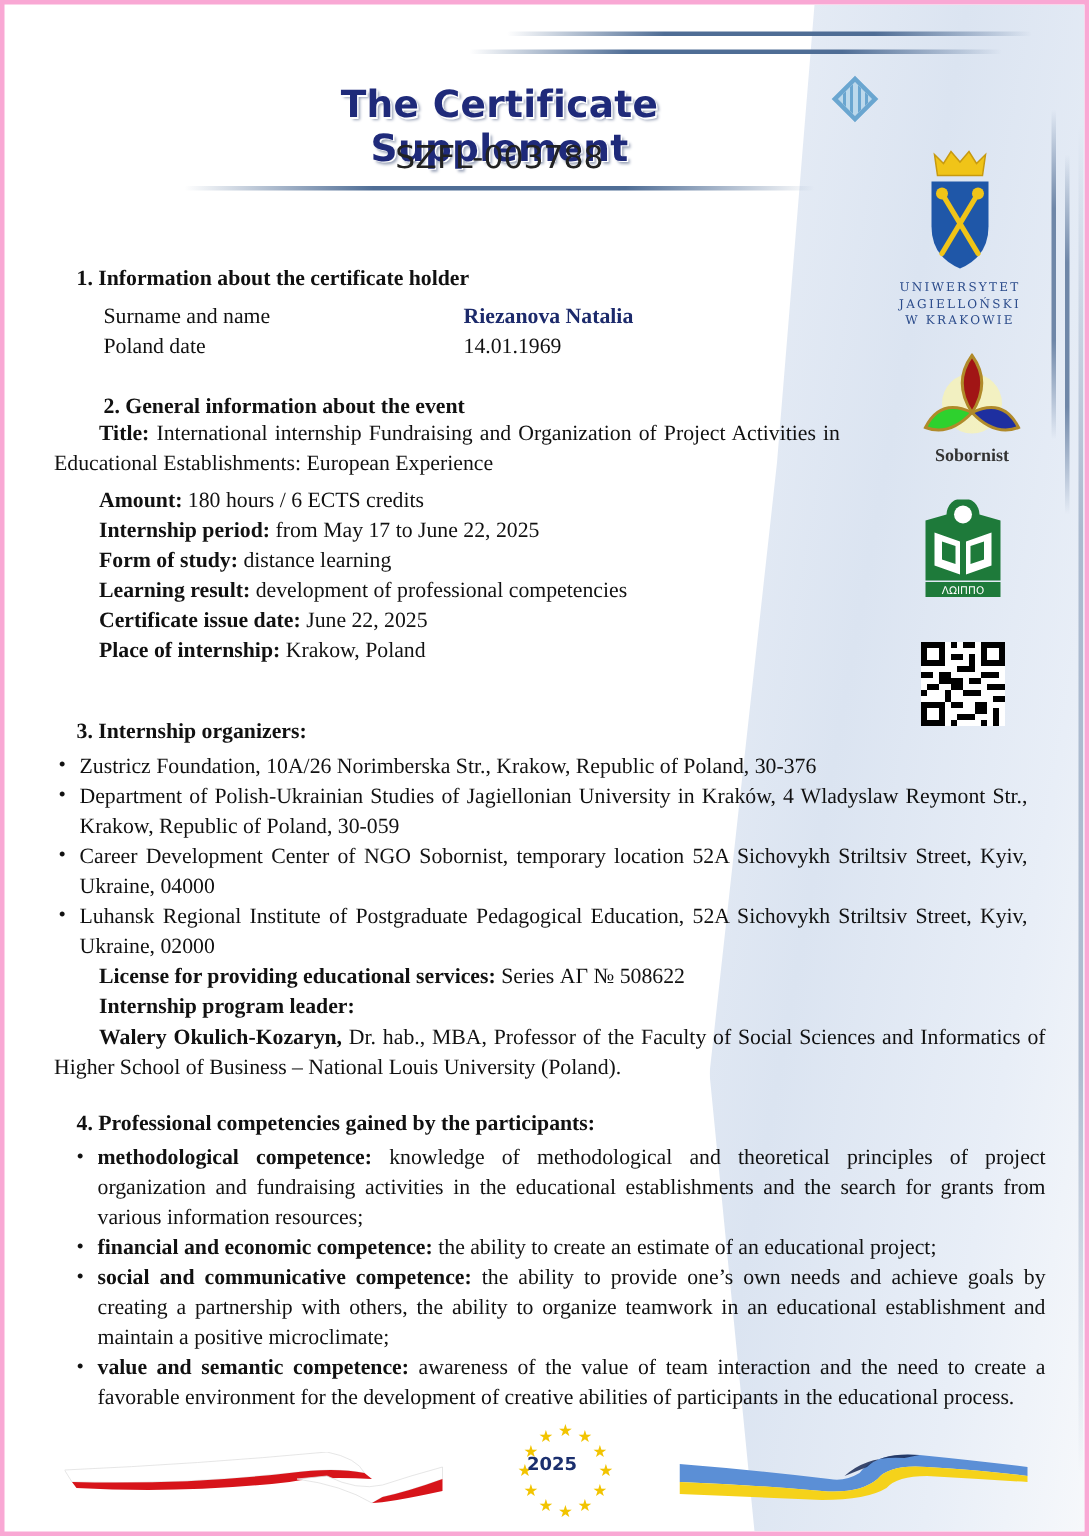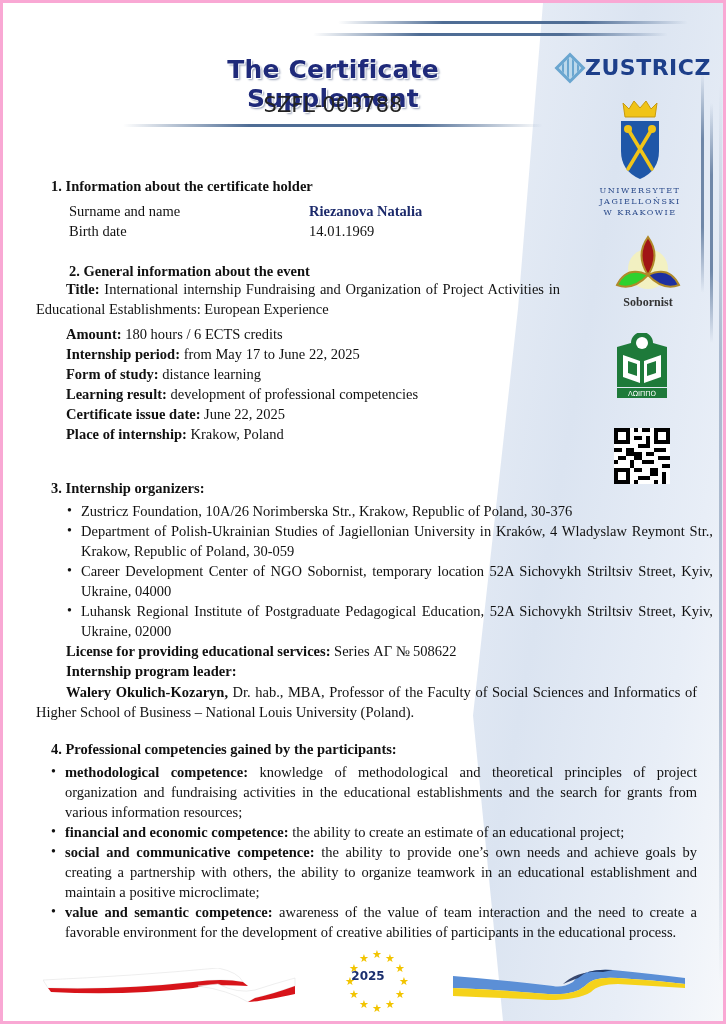--- a/index.html
+++ b/index.html
@@ -44,21 +44,20 @@
   <div class="hline" style="top:121px;left:120px;width:420px;"></div>
   <div class="vline" style="left:698px;top:70px;height:220px;"></div>
   <div class="vline" style="left:707px;top:100px;height:240px;"></div>
   <div class="vline" style="left:716px;top:80px;height:900px;opacity:.5"></div>
 
   <div class="title">The Certificate Supplement</div>
   <div class="serial">SZFL-003788</div>
 
   <div class="logo-z">
     <div class="zmark"></div>
-    <span class="ztext">ZUSTRICZ</span>
   </div>
 
   <div class="uj">
     <svg width="46" height="82" viewBox="0 0 46 82">
       <path d="M6 4 L12 10 L17 2 L23 9 L29 2 L34 10 L40 4 L38 18 L8 18 Z" fill="#f0c418" stroke="#c79a10" stroke-width="1"></path>
       <path d="M4 22 L42 22 L42 52 Q42 72 23 80 Q4 72 4 52 Z" fill="#1f57a8"></path>
       <path d="M11 30 L35 70 M35 30 L11 70" stroke="#f0c418" stroke-width="3.5" stroke-linecap="round"></path>
       <circle cx="11" cy="30" r="4" fill="#f0c418"></circle>
         <circle cx="35" cy="30" r="4" fill="#f0c418"></circle>
     </svg>
@@ -96,40 +95,40 @@
       <path d="M0 10h4v4h-4z M11 1h0z M1 11h2v2h-2z" fill="#000" fill-rule="evenodd"></path>
       <path d="M5 0h1v1h-1z M7 0h2v1h-2z M5 2h2v1h-2z M8 2h1v2h-1z M6 4h3v1h-3z M0 5h2v1h-2z M3 5h2v2h-2z M10 5h3v1h-3z M1 7h2v1h-2z M5 6h2v2h-2z M8 6h2v1h-2z M11 7h3v1h-3z M0 8h1v1h-1z M4 8h1v2h-1z M7 8h3v1h-3z M12 9h2v1h-2z M5 10h2v1h-2z M9 10h2v2h-2z M6 12h3v1h-3z M12 11h1v3h-1z M5 13h1v1h-1z M10 13h1v1h-1z" fill="#000"></path>
     </svg>
   </div>
 
   <div class="content">
 
     <div class="abs b" style="top:173px;left:48px;">1. Information about the certificate holder</div>
     <div class="abs" style="top:198px;left:66px;">Surname and name</div>
     <div class="abs name" style="top:198px;left:306px;">Riezanova Natalia</div>
-    <div class="abs" style="top:218px;left:66px;">Birth date</div>
+    <div class="abs" style="top:218px;left:66px;">Poland date</div>
     <div class="abs" style="top:218px;left:306px;">14.01.1969</div>
 
     <div class="abs b" style="top:258px;left:66px;">2. General information about the event</div>
     <div class="abs just" style="top:276px;left:33px;width:524px;text-indent:30px;">
       <span class="b">Title:</span>
       <span>International internship Fundraising and Organization of Project Activities in Educational Establishments: European Experience</span>
     </div>
 
     <div class="abs" style="top:321px;left:63px;width:480px;">
       <div><span class="b">Amount:</span> <span>180 hours / 6 ECTS credits</span></div>
       <div><span class="b">Internship period:</span> <span>from May 17 to June 22, 2025</span></div>
       <div><span class="b">Form of study:</span> <span>distance learning</span></div>
       <div><span class="b">Learning result:</span> <span>development of professional competencies</span></div>
       <div><span class="b">Certificate issue date:</span> <span>June 22, 2025</span></div>
       <div><span class="b">Place of internship:</span> <span>Krakow, Poland</span></div>
     </div>
 
     <div class="abs b" style="top:475px;left:48px;">3. Internship organizers:</div>
-    <ul class="abs bul" style="top:498px;left:64px;width:646px;">
+    <ul class="abs bul" style="top:498px;left:36px;width:646px;">
       <li>Zustricz Foundation, 10A/26 Norimberska Str., Krakow, Republic of Poland, 30-376</li>
       <li>Department of Polish-Ukrainian Studies of Jagiellonian University in Kraków, 4 Wladyslaw Reymont Str.,  Krakow, Republic of Poland, 30-059</li>
       <li>Career Development Center of NGO Sobornist, temporary location 52A Sichovykh Striltsiv Street, Kyiv, Ukraine, 04000</li>
       <li>Luhansk Regional Institute of Postgraduate Pedagogical Education, 52A Sichovykh Striltsiv Street, Kyiv, Ukraine, 02000</li>
     </ul>
     <div class="abs" style="top:638px;left:63px;">
       <span class="b">License for providing educational services:</span>
       <span>Series АГ № 508622</span>
     </div>
     <div class="abs b" style="top:658px;left:63px;">Internship program leader:</div>

